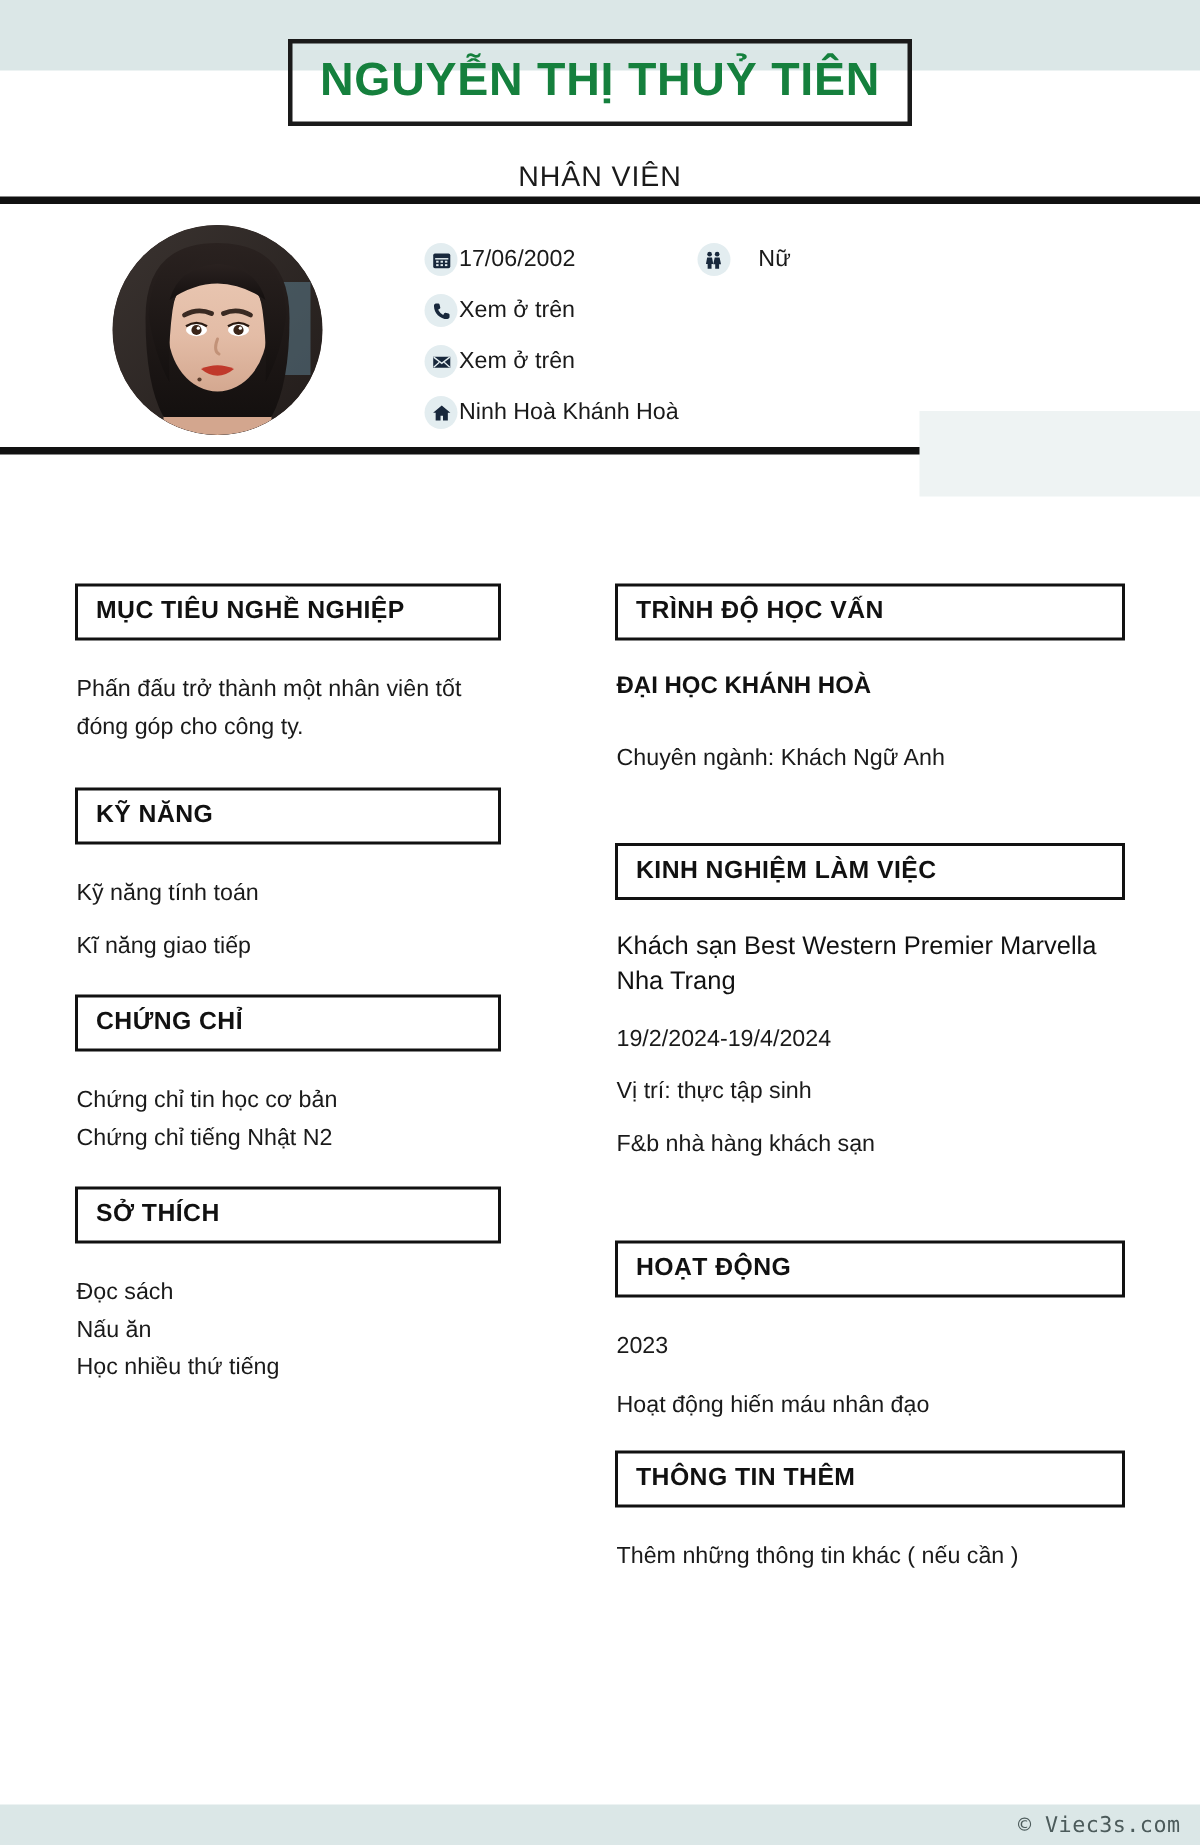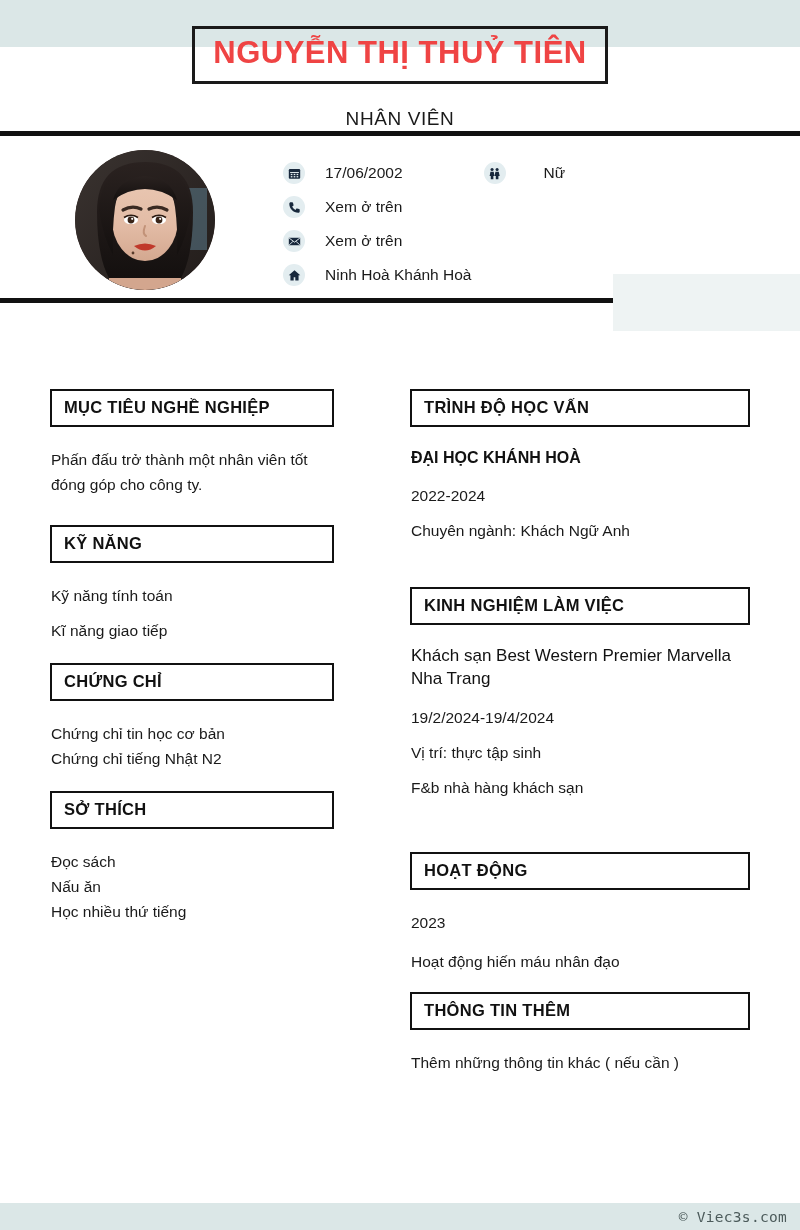--- a/index.html
+++ b/index.html
@@ -39,21 +39,21 @@
     background: transparent;
     position: relative;
     z-index: 2;
   }
   .name-text {
     font-size: 31px;
     font-weight: bold;
     letter-spacing: 0.5px;
     line-height: 1.15;
     white-space: nowrap;
-    color: #ef4444;
+    color: #15803d;
   }
   .job-title {
     margin-top: 24px;
     font-size: 19px;
     letter-spacing: 0.6px;
     color: #1a1a1a;
   }
 
   
   .rule {
@@ -116,21 +116,21 @@
     height: 22px;
     border-radius: 50%;
     background: #e3edf0;
     display: inline-flex;
     align-items: center;
     justify-content: center;
     flex: 0 0 auto;
   }
   .c-icon svg { display: block; }
   .c-text {
-    margin-left: 20px;
+    margin-left: 1px;
     font-size: 15.5px;
     color: #1a1a1a;
     white-space: nowrap;
   }
   .cell-gender { margin-left: 81px; gap: 18px; }
 
   
   .columns {
     position: absolute;
     left: 0;
@@ -411,21 +411,20 @@
 
   <div class="col-right">
 
     <div class="sec-box">
       <div class="sec-title">TRÌNH ĐỘ HỌC VẤN</div>
     </div>
     <div class="gap-20"></div>
     <div class="sec-body">
       <div class="sub-head">ĐẠI HỌC KHÁNH HOÀ</div>
       <div class="gap-14"></div>
-      <div class="line">2022-2024</div>
       <div class="gap-10"></div>
       <div class="line">Chuyên ngành: Khách Ngữ Anh</div>
     </div>
 
     <div class="gap-44"></div>
 
     <div class="sec-box">
       <div class="sec-title">KINH NGHIỆM LÀM VIỆC</div>
     </div>
     <div class="gap-20"></div>

